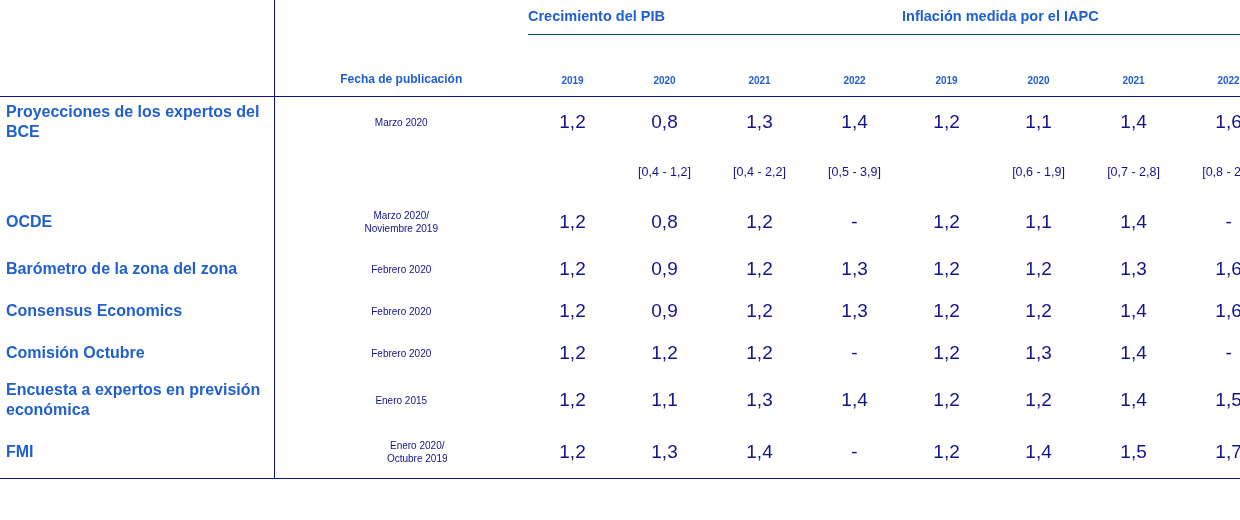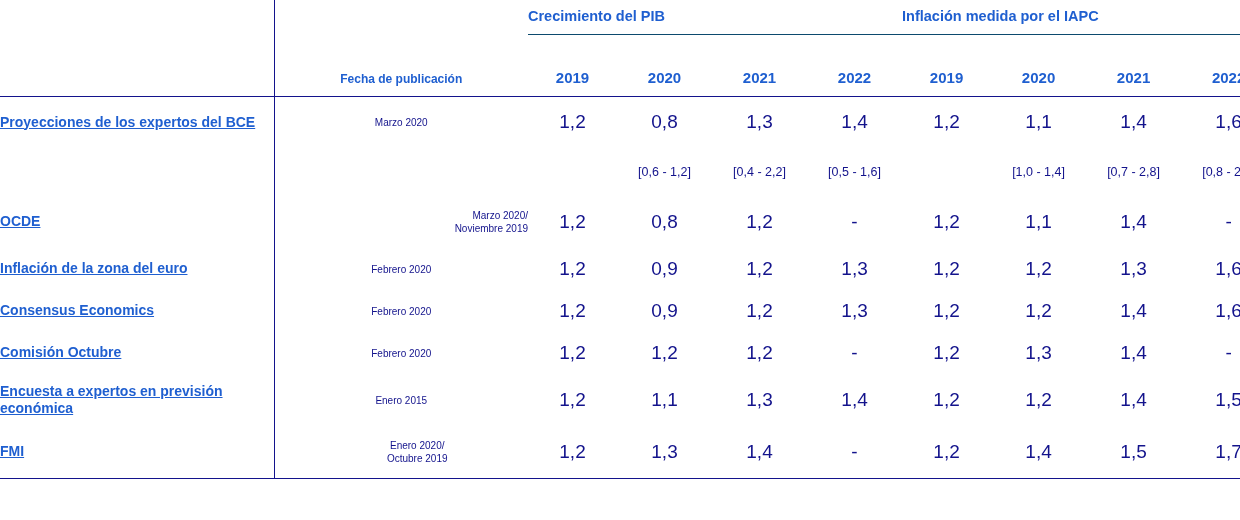--- a/index.html
+++ b/index.html
@@ -54,38 +54,38 @@
     color: #1f5fd0;
     font-weight: bold;
     font-size: 12px;
     text-align: center;
     vertical-align: bottom;
     padding-bottom: 10px;
   }
   .yr {
     color: #1f5fd0;
     font-weight: bold;
-    font-size: 15px;
+    font-size: 10px;
     text-align: center;
     vertical-align: bottom;
     padding-bottom: 10px;
   }
   .vline-left {
     border-left: 1px solid #13138c;
   }
   .hdr-bottom-line td, .hdr-bottom-line th {
     border-bottom: 1px solid #13138c;
   }
   .row-label {
     color: #1f5fd0;
     font-weight: bold;
-    font-size: 14px;
+    font-size: 16px;
     text-align: left;
+    padding-left: 6px;
     line-height: 1.25;
-    text-decoration: underline;
   }
   .cell-date {
     text-align: center;
     color: #13138c;
     font-size: 10px;
     line-height: 1.3;
   }
   .cell-num {
     text-align: center;
     color: #13138c;
@@ -153,45 +153,45 @@
         <td class="cell-num">1,2</td>
         <td class="cell-num">1,1</td>
         <td class="cell-num">1,4</td>
         <td class="cell-num">1,6</td>
       </tr>
 
       <tr class="range-row">
         <td class="row-label"></td>
         <td class="cell-date vline-left"></td>
         <td class="cell-range"></td>
-        <td class="cell-range">[0,6 - 1,2]</td>
+        <td class="cell-range">[0,4 - 1,2]</td>
         <td class="cell-range">[0,4 - 2,2]</td>
-        <td class="cell-range">[0,5 - 1,6]</td>
+        <td class="cell-range">[0,5 - 3,9]</td>
         <td class="cell-range"></td>
-        <td class="cell-range">[1,0 - 1,4]</td>
+        <td class="cell-range">[0,6 - 1,9]</td>
         <td class="cell-range">[0,7 - 2,8]</td>
         <td class="cell-range">[0,8 - 2,4]</td>
       </tr>
 
       <tr class="tall-row">
         <td class="row-label">OCDE</td>
-        <td class="cell-date vline-left" style="white-space: pre-line; text-align: right;">Marzo 2020/
+        <td class="cell-date vline-left" style="white-space: pre-line;">Marzo 2020/
 Noviembre 2019</td>
         <td class="cell-num">1,2</td>
         <td class="cell-num">0,8</td>
         <td class="cell-num">1,2</td>
         <td class="cell-num">-</td>
         <td class="cell-num">1,2</td>
         <td class="cell-num">1,1</td>
         <td class="cell-num">1,4</td>
         <td class="cell-num">-</td>
       </tr>
 
       <tr class="data-row">
-        <td class="row-label">Inflación de la zona del euro</td>
+        <td class="row-label">Barómetro de la zona del zona</td>
         <td class="cell-date vline-left">Febrero 2020</td>
         <td class="cell-num">1,2</td>
         <td class="cell-num">0,9</td>
         <td class="cell-num">1,2</td>
         <td class="cell-num">1,3</td>
         <td class="cell-num">1,2</td>
         <td class="cell-num">1,2</td>
         <td class="cell-num">1,3</td>
         <td class="cell-num">1,6</td>
       </tr>

